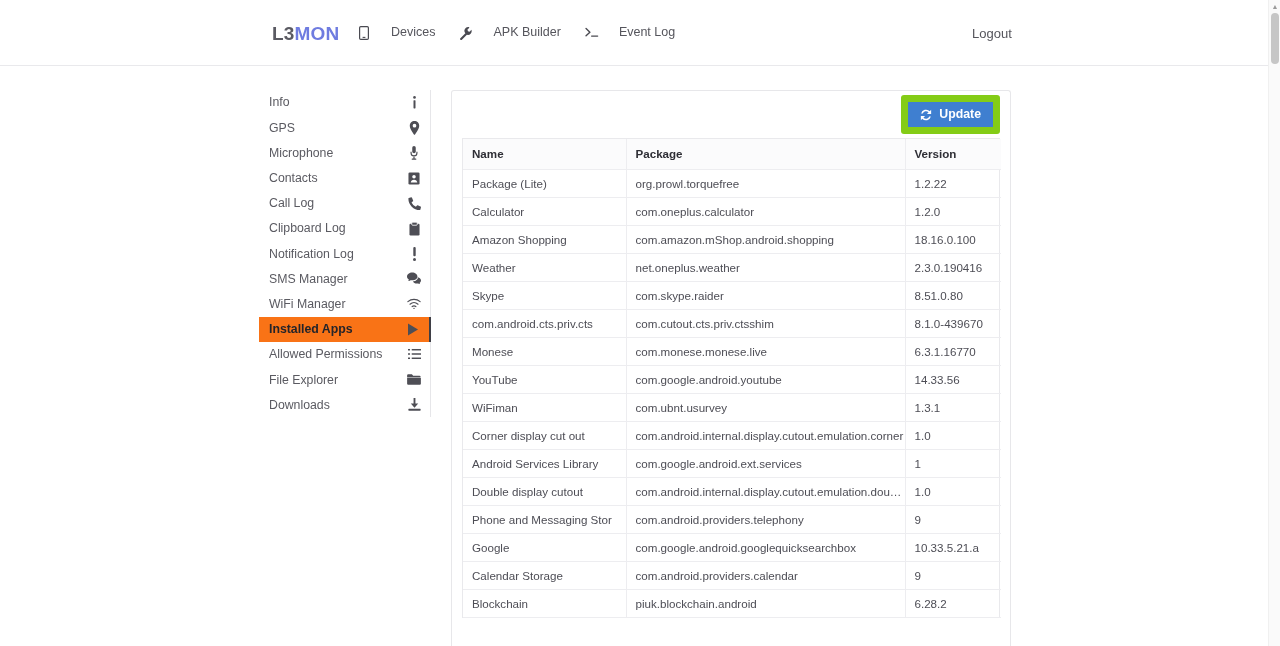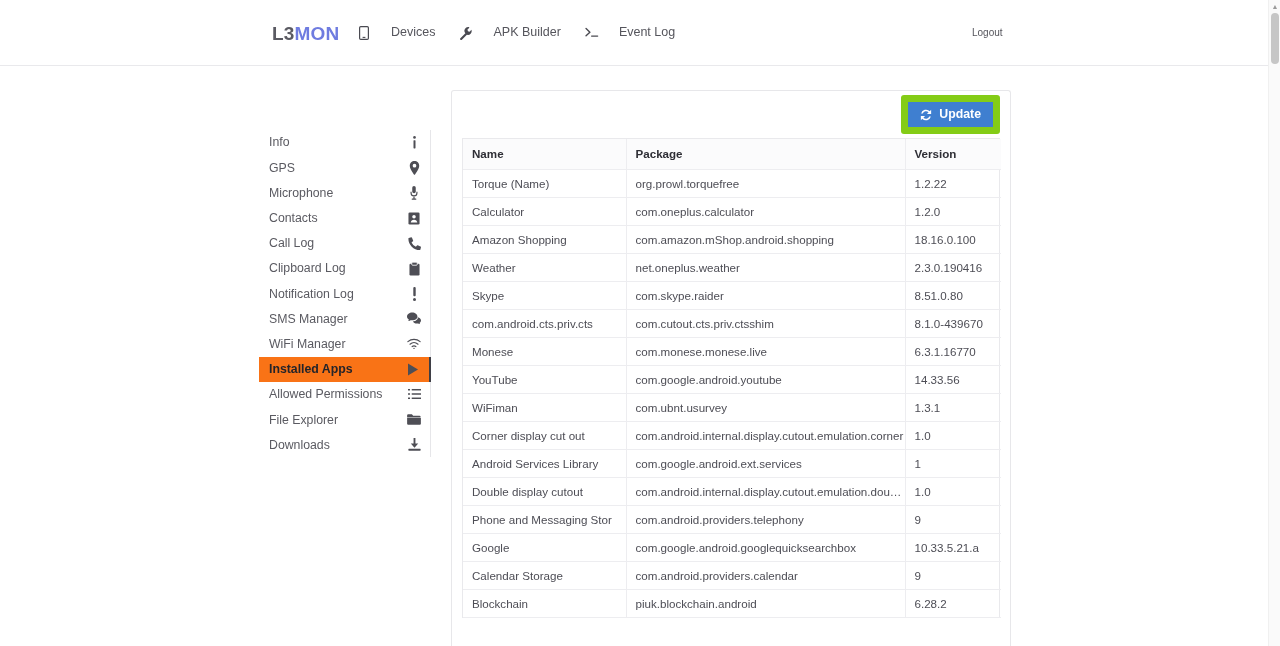--- a/index.html
+++ b/index.html
@@ -86,21 +86,21 @@
     color: #4a4a51;
     flex: 0 0 auto;
   }
   .nav-ic svg { display: block; }
 
   .logout {
     position: absolute;
     left: 972px;
     top: 50%;
     transform: translateY(-50%);
-    font-size: 10px;
+    font-size: 13px;
     color: #55555c;
     text-decoration: none;
     cursor: pointer;
     white-space: nowrap;
     line-height: 1;
   }
 
   
   .content {
     position: absolute;
@@ -108,21 +108,20 @@
     width: 1268px;
     height: 580px;
   }
 
   
   .sidebar {
     position: absolute;
     left: 259px;
     top: 24px;
     width: 172px;
-    margin-top: 40px;
   }
 
   .side-item {
     position: relative;
     display: flex;
     align-items: center;
     justify-content: space-between;
     height: 25.2px;
     padding: 0 9px 0 10px;
     font-size: 12.3px;
@@ -484,21 +483,21 @@
         <table class="apps">
           <thead>
             <tr>
               <th class="col-name">Name</th>
               <th class="col-package">Package</th>
               <th class="col-version">Version</th>
             </tr>
           </thead>
           <tbody id="apps-body">
               <tr>
-                <td class="col-name">Torque (Name)</td>
+                <td class="col-name">Package (Lite)</td>
                 <td class="col-package">org.prowl.torquefree</td>
                 <td class="col-version">1.2.22</td>
               </tr>
               <tr>
                 <td class="col-name">Calculator</td>
                 <td class="col-package">com.oneplus.calculator</td>
                 <td class="col-version">1.2.0</td>
               </tr>
               <tr>
                 <td class="col-name">Amazon Shopping</td>

